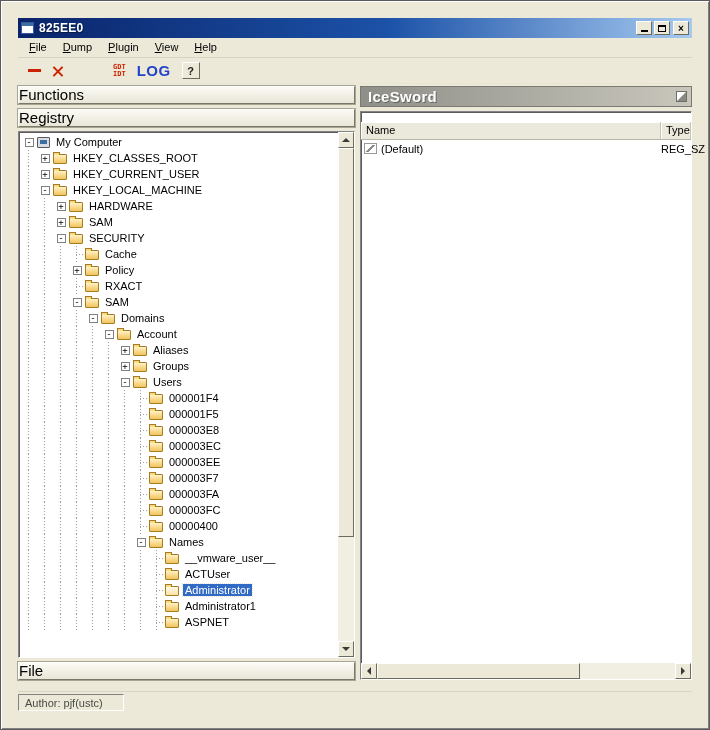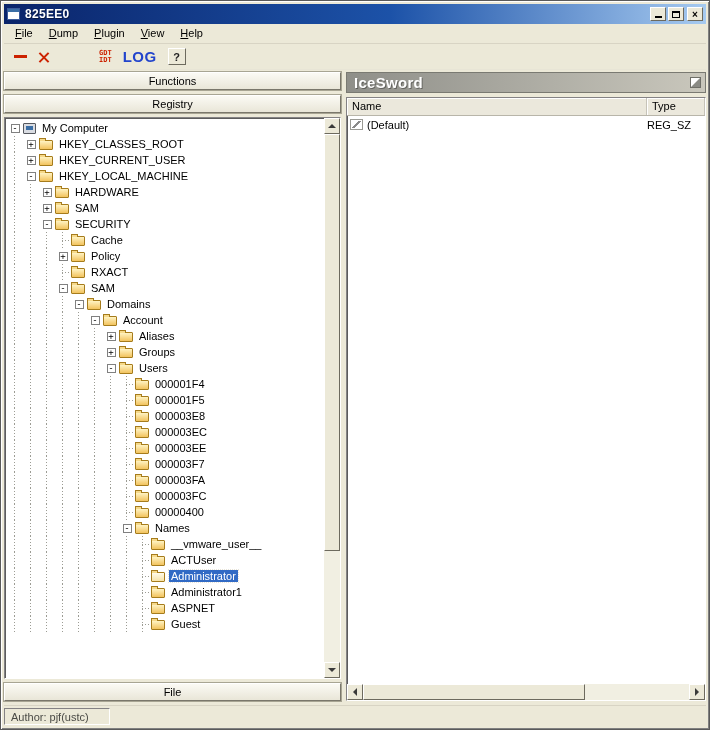--- a/index.html
+++ b/index.html
@@ -1,19 +1,19 @@
 <!DOCTYPE html>
 <html><head>
 <meta charset="utf-8">
 <style>
   * { margin:0; padding:0; box-sizing:border-box; }
   html,body { width:710px; height:730px; background:#9a9a9a; font-family:"Liberation Sans", sans-serif; }
   .window { width:710px; height:730px; background:#ECE9D8; border:1px solid #5a5a5a;
             box-shadow: inset 1px 1px 0 #ffffff, inset -1px -1px 0 #808080;
-            padding:3px; display:flex; flex-direction:column; }
+            padding:17px; display:flex; flex-direction:column; }
 
   
   .titlebar { height:20px; flex:none; display:flex; align-items:center; padding:0 3px;
               background:linear-gradient(90deg,#0A246A 0%, #1C52A8 55%, #A6CAF0 100%); }
   .app-icon { width:13px; height:12px; flex:none; background:#fff; border:1px solid #3a5a9a; position:relative; }
   .app-icon::before { content:""; position:absolute; left:0; top:0; right:0; height:3px; background:#3A6EA5; }
   .titlebar .title { color:#fff; font-weight:bold; font-size:12px; margin-left:5px; flex:1;
                      text-shadow:1px 1px 0 rgba(0,0,0,.4); letter-spacing:.3px; }
   .winbtn { width:16px; height:14px; flex:none; margin-left:2px; background:#ECE9D8;
             border:1px solid; border-color:#fff #6d6a5e #6d6a5e #fff;
@@ -44,21 +44,21 @@
              display:flex; align-items:center; justify-content:center; font-size:11px; font-weight:bold; color:#222; }
 
   
   .main { flex:1; min-height:0; display:flex; padding-top:2px; }
   .left-panel { width:337px; flex:none; display:flex; flex-direction:column; }
   .splitter { width:5px; flex:none; }
   .right-panel { flex:1; min-width:0; display:flex; flex-direction:column; }
 
   .bar-btn { height:18px; flex:none; background:linear-gradient(#FBFAF4,#E9E6D8);
              border:1px solid; border-color:#fff #7a776b #7a776b #fff; outline:1px solid #a8a593; outline-offset:-0px;
-             font-size:11px; color:#000; text-align:center; line-height:16px; font-family:"Liberation Sans",sans-serif; }
+             font-size:15px; color:#000; text-align:left; line-height:16px; font-family:"Liberation Sans",sans-serif; }
   .bar-btn + .bar-btn { margin-top:5px; }
 
   
   .tree-wrap { flex:1; min-height:0; margin-top:4px; background:#fff;
                border:1px solid; border-color:#848284 #fff #fff #848284; box-shadow: inset 1px 1px 0 #5c5c5c;
                display:flex; }
   .tree-content { flex:1; min-width:0; overflow:hidden; padding:2px 0 0 2px; }
   .tree-row { height:16px; display:flex; align-items:center; white-space:nowrap; font-size:11px; }
   .guide { width:16px; height:16px; flex:none;
            background-image:repeating-linear-gradient(to bottom,#9C9C94 0 1px,transparent 1px 3px);
@@ -99,35 +99,35 @@
   
   .panel-caption { height:21px; flex:none; display:flex; align-items:center; padding:0 4px 0 7px;
                    background:linear-gradient(90deg,#8f8f89,#c9c7bc); border:1px solid #7a7a72; }
   .panel-caption .cap-text { color:#fff; font-weight:bold; font-size:15px; flex:1;
                              text-shadow:1px 1px 0 rgba(0,0,0,.35); letter-spacing:.3px; }
   .corner-icon { width:11px; height:11px; flex:none; background:linear-gradient(135deg,#ffffff 48%, #8a8a84 52%);
                  border:1px solid #6f6f68; }
   .list-wrap { flex:1; min-height:0; margin-top:4px; background:#fff;
                border:1px solid; border-color:#848284 #fff #fff #848284; box-shadow: inset 1px 1px 0 #5c5c5c;
                display:flex; flex-direction:column; }
-  .list-header { height:18px; flex:none; display:flex; background:#EBE8DC; border-bottom:1px solid #b8b5a9; }
+  .list-header { height:18px; flex:none; display:flex; background:#EBE8DC; border-bottom:1px solid #b8b5a9;margin-top:10px; }
   .hcell { font-size:11px; color:#000; padding:2px 0 0 5px; border-right:1px solid #c6c3b8;
            box-shadow: inset 1px 1px 0 #fff; }
   .hcell-name { width:300px; flex:none; }
   .hcell-type { flex:1; }
   .lrow { height:17px; display:flex; align-items:center; font-size:11px; color:#000; }
   .lcell-name { width:300px; flex:none; display:flex; align-items:center; gap:4px; padding-left:3px; }
   .lcell-type { flex:1; }
   .icon-strval { width:13px; height:11px; flex:none; background:#fff; border:1px solid #9a9a94; position:relative; }
   .icon-strval::after { content:""; position:absolute; inset:1px;
         background:linear-gradient(135deg,transparent 42%, #8a8a8a 42%, #8a8a8a 58%, transparent 58%); }
 
   
   .file-btn { margin-top:4px; }
-  .statusbar { height:21px; flex:none; margin-top:4px; display:flex; align-items:center; border-top:1px solid #d8d4c4; padding-top:1px; }
+  .statusbar { height:21px; flex:none; margin-top:11px; display:flex; align-items:center; border-top:1px solid #d8d4c4; padding-top:1px; }
   .status-cell { height:17px; min-width:106px; display:flex; align-items:center; padding:0 6px;
                  border:1px solid; border-color:#848284 #fff #fff #848284; font-size:11px; color:#4a4a46; }
 </style>
 </head>
 <body>
 
 <div class="window">
 
   <div class="titlebar">
     <span class="app-icon"></span>
@@ -502,33 +502,20 @@
               <span class="guide"></span>
               <span class="guide"></span>
               <span class="guide"></span>
               <span class="guide"></span>
               <span class="guide"></span>
               <span class="guide"></span>
               <span class="guide"></span>
               <span class="expcell stub"></span>
               <span class="node-icon icon-folder"></span>
               <span class="node-label">ASPNET</span>
-            </div>
-            <div class="tree-row">
-              <span class="guide"></span>
-              <span class="guide"></span>
-              <span class="guide"></span>
-              <span class="guide"></span>
-              <span class="guide"></span>
-              <span class="guide"></span>
-              <span class="guide"></span>
-              <span class="guide"></span>
-              <span class="expcell stub"></span>
-              <span class="node-icon icon-folder"></span>
-              <span class="node-label">Guest</span>
             </div>
           </div>
         <div class="vscroll">
           <span class="sbtn">
               <span class="arr-up"></span>
             </span>
           <span class="vtrack">
               <span class="vthumb"></span>
             </span>
           <span class="sbtn">

